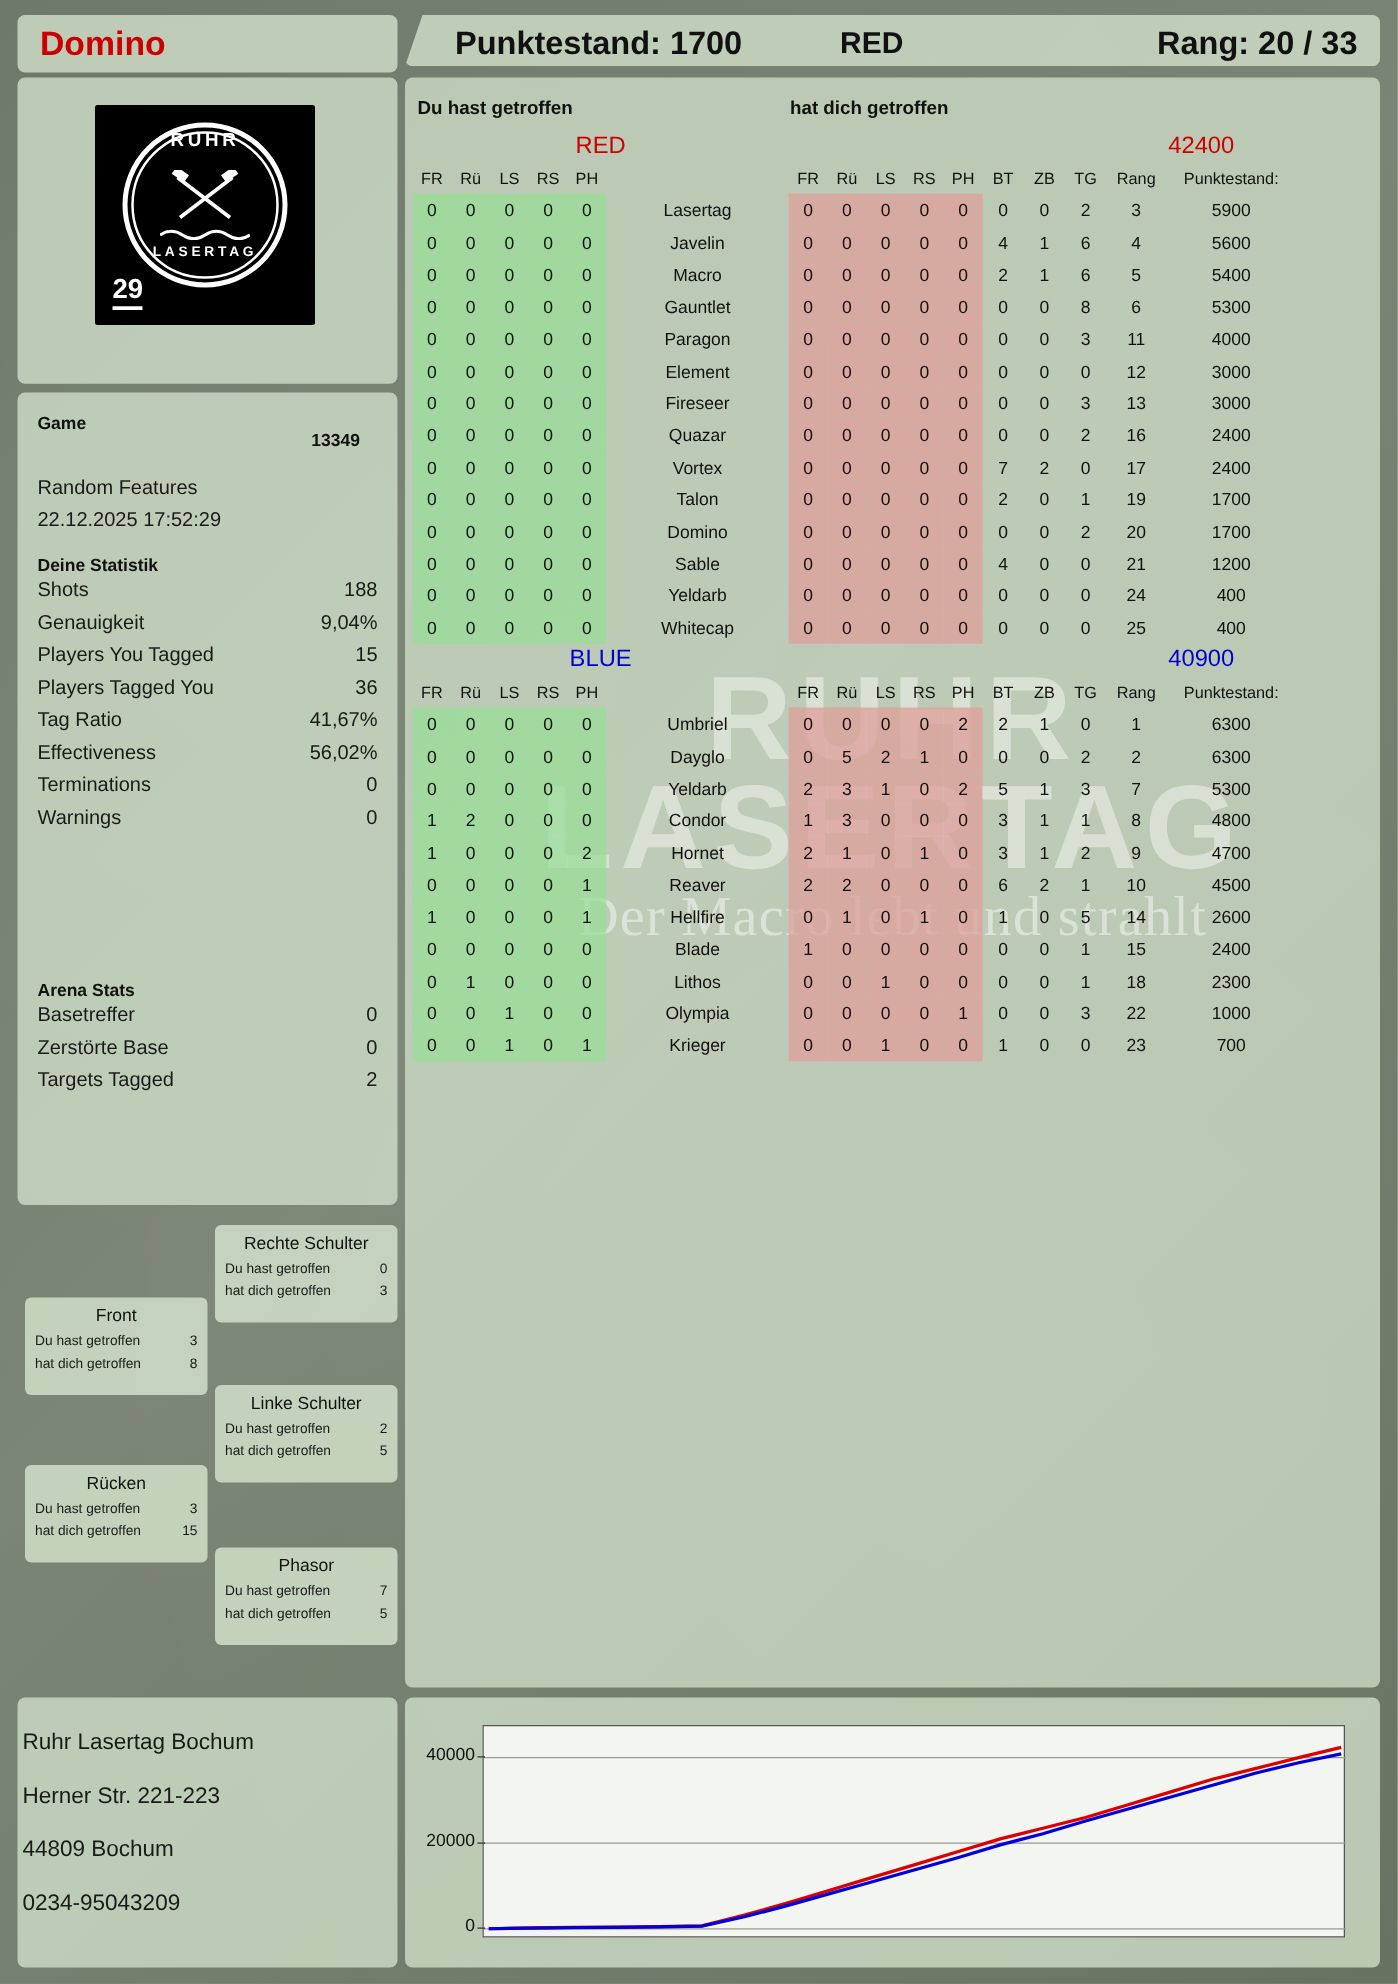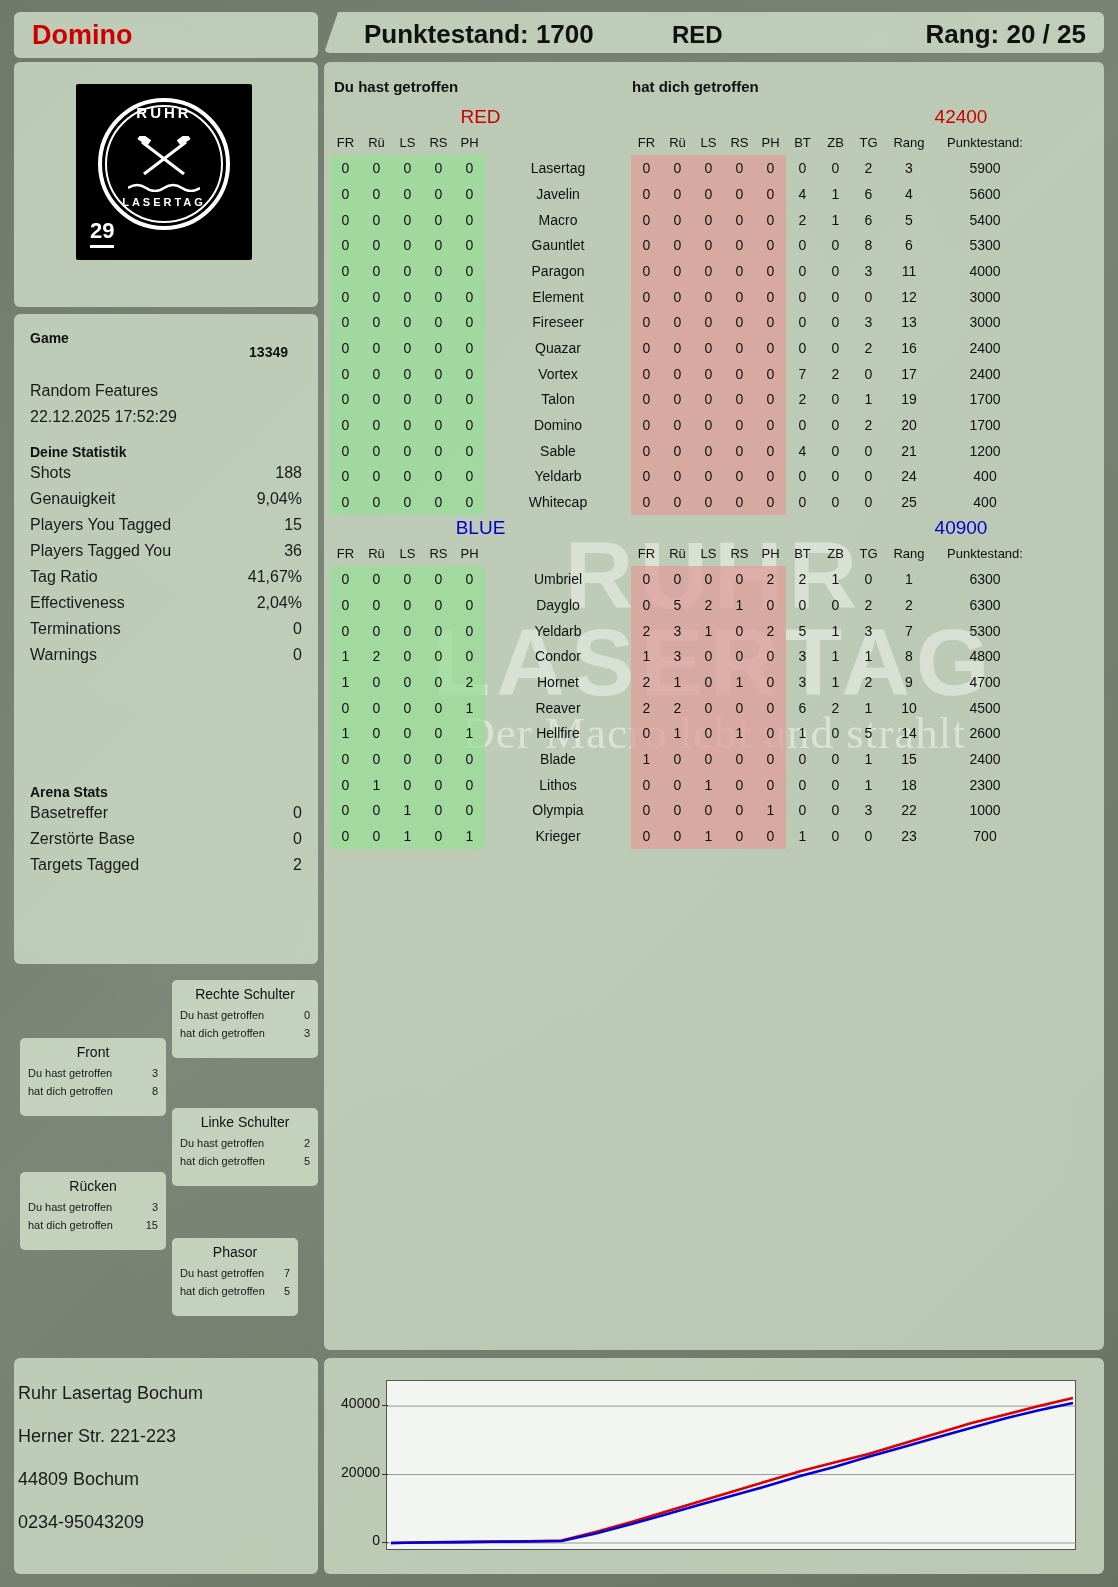--- a/index.html
+++ b/index.html
@@ -118,21 +118,21 @@
     border-radius:5px;
     padding:6px 8px;
   }
   .zone-title { font-size:14px; font-weight:normal; text-align:center; color:#111; margin-bottom:4px;}
   .zone-row { display:flex; justify-content:space-between; font-size:11px; color:#1a1a1a; padding:3px 0; }
 
   #zone-rs { left:158px; top:12px; width:146px; height:78px; }
   #zone-front { left:6px; top:70px; width:146px; height:78px; }
   #zone-ls { left:158px; top:140px; width:146px; height:78px; }
   #zone-back { left:6px; top:204px; width:146px; height:78px; }
-  #zone-ph   { left:158px; top:270px; width:126px; height:78px; }
+  #zone-ph   { left:158px; top:270px; width:146px; height:78px; }
 
   
   #address-panel {
     position:absolute; left:14px; top:1358px; width:304px; height:216px;
     padding:14px 4px;
   }
   #address-panel .line { font-size:18px; color:#1a1a1a; padding:11px 0; }
 
   
   #main-panel {
@@ -200,21 +200,21 @@
 
 <div class="page">
 
   <div id="header">
     <div id="name-panel" class="panel">
       <div id="player-name">Domino</div>
     </div>
     <div id="score-panel">
       <div id="score-text">Punktestand: 1700</div>
       <div id="team-text">RED</div>
-      <div id="rank-text">Rang: 20 / 25</div>
+      <div id="rank-text">Rang: 20 / 33</div>
     </div>
   </div>
 
   <div id="logo-panel" class="panel">
     <div id="logo-box">
       <div class="logo-ring"></div>
       <div class="logo-ring2"></div>
       <div class="logo-word-top">RUHR</div>
       <svg class="logo-hammers" viewBox="0 0 56 44">
         <g stroke="#fff" stroke-width="3" fill="none">
@@ -261,21 +261,21 @@
     <div class="row">
       <span>Players Tagged You</span>
       <span class="v">36</span>
     </div>
     <div class="row">
       <span>Tag Ratio</span>
       <span class="v">41,67%</span>
     </div>
     <div class="row">
       <span>Effectiveness</span>
-      <span class="v">2,04%</span>
+      <span class="v">56,02%</span>
     </div>
     <div class="row">
       <span>Terminations</span>
       <span class="v">0</span>
     </div>
     <div class="row">
       <span>Warnings</span>
       <span class="v">0</span>
     </div>
 

